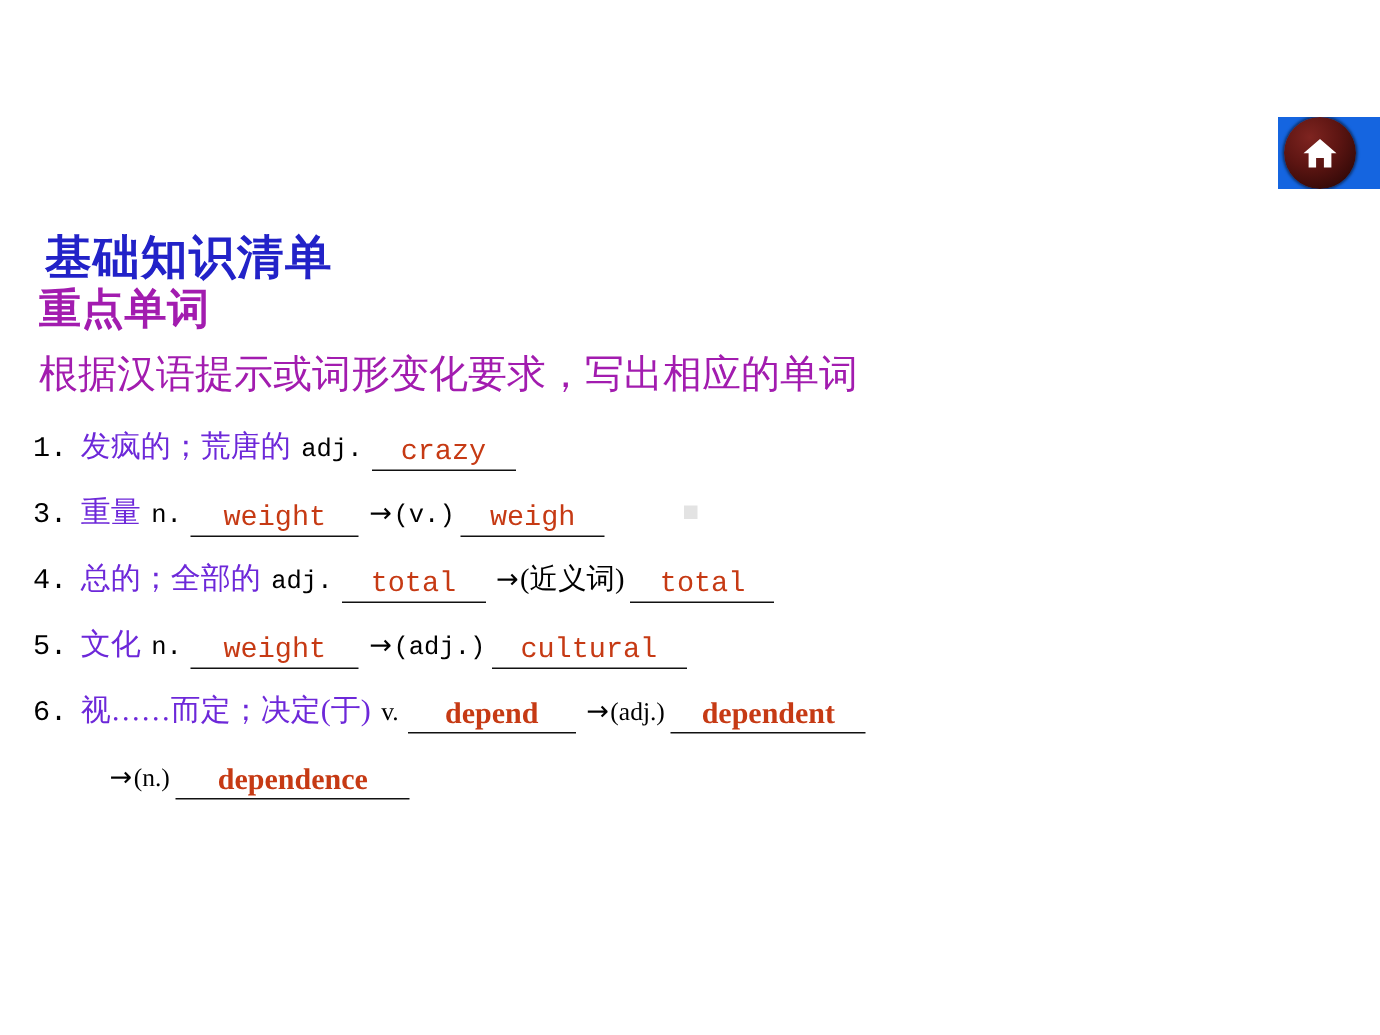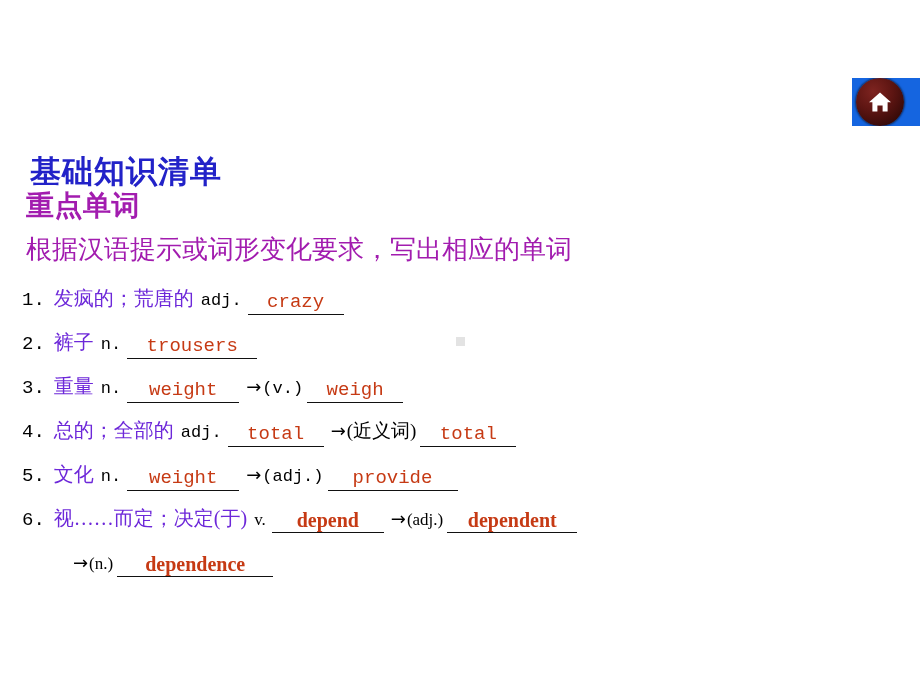--- a/index.html
+++ b/index.html
@@ -191,21 +191,20 @@
   <div class="slide-title">基础知识清单</div>
 
   <div class="section-title">重点单词</div>
 
   <div class="instruction">根据汉语提示或词形变化要求，写出相应的单词</div>
 
   <div class="artifact"></div>
 
   <div id="items">
       <div class="item-line"><span class="num">1.</span> <span class="cn">发疯的；荒唐的</span> <span class="pos">adj.</span><span class="blank w-sm">crazy</span></div>
-      <div class="item-line"><span class="num">2.</span> <span class="cn">裤子</span> <span class="pos">n.</span><span class="blank w-lg">trousers</span></div>
       <div class="item-line"><span class="num">3.</span> <span class="cn">重量</span> <span class="pos">n.</span><span class="blank w-md">weight</span><span class="arrow">→</span><span class="hint">(v.)</span><span class="blank w-sm">weigh</span></div>
       <div class="item-line"><span class="num">4.</span> <span class="cn">总的；全部的</span> <span class="pos">adj.</span><span class="blank w-sm">total</span><span class="arrow">→</span><span class="hint cjk">(近义词)</span><span class="blank w-sm">total</span></div>
-      <div class="item-line"><span class="num">5.</span> <span class="cn">文化</span> <span class="pos">n.</span><span class="blank w-md">weight</span><span class="arrow">→</span><span class="hint">(adj.)</span><span class="blank w-lg">provide</span></div>
+      <div class="item-line"><span class="num">5.</span> <span class="cn">文化</span> <span class="pos">n.</span><span class="blank w-md">weight</span><span class="arrow">→</span><span class="hint">(adj.)</span><span class="blank w-lg">cultural</span></div>
       <div class="item-line serif-latin"><span class="num">6.</span> <span class="cn">视……而定；决定(于)</span> <span class="pos">v.</span><span class="blank w-md">depend</span><span class="arrow">→</span><span class="hint">(adj.)</span><span class="blank w-lg">dependent</span></div>
       <div class="item-line cont serif-latin"><span class="arrow">→</span><span class="hint">(n.)</span><span class="blank w-xl">dependence</span></div>
     </div>
 
 </div>
 
 </body></html>

